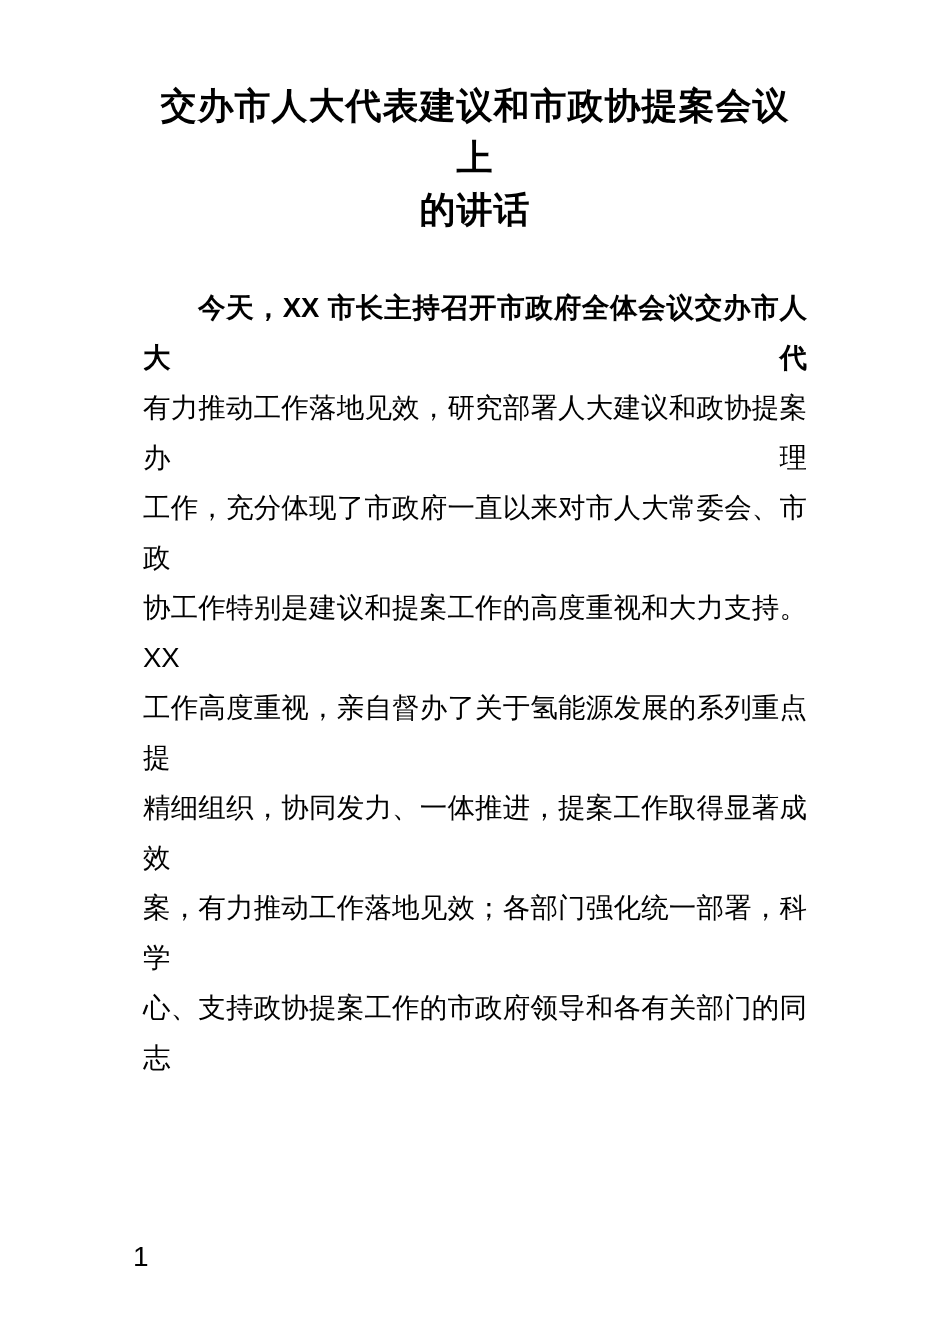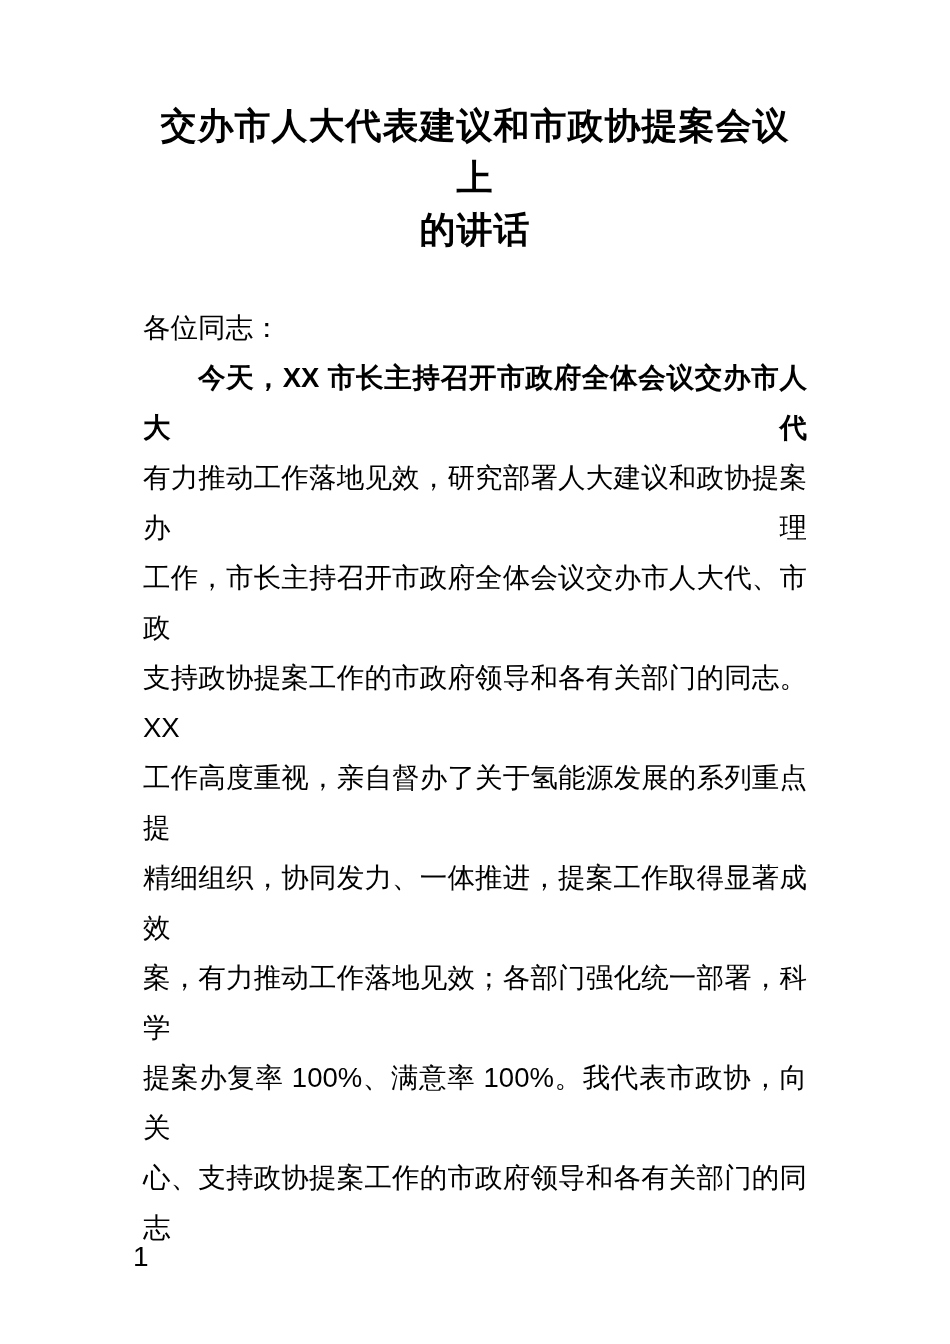--- a/index.html
+++ b/index.html
@@ -16,21 +16,21 @@
     font-family: "Liberation Sans", sans-serif;
     overflow: hidden;
   }
   .content {
     position: absolute;
     left: 143px;
     width: 664px;
     top: 0;
   }
   .doc-title {
-    margin-top: 100px;
+    margin-top: 80px;
     font-size: 36px;
     line-height: 52px;
     font-weight: 700;
     text-align: center;
     letter-spacing: 1px;
   }
   .body-text {
     margin-top: 47px;
     font-size: 27.5px;
     line-height: 50px;
@@ -59,26 +59,24 @@
 </head>
 <body>
 
 <div class="page">
   <div class="content">
     <div class="doc-title" id="doc-title">
         <div class="title-line">交办市人大代表建议和市政协提案会议上</div>
         <div class="title-line">的讲话</div>
       </div>
     <div class="body-text" id="doc-body">
-        <div class="line">各位同志：</div>
         <div class="line fill indent">今天，XX 市长主持召开市政府全体会议交办市人大代</div>
         <div class="line fill">有力推动工作落地见效，研究部署人大建议和政协提案办理</div>
-        <div class="line fill">工作，市长主持召开市政府全体会议交办市人大代、市政</div>
-        <div class="line fill">支持政协提案工作的市政府领导和各有关部门的同志。XX</div>
+        <div class="line fill">工作，充分体现了市政府一直以来对市人大常委会、市政</div>
+        <div class="line fill">协工作特别是建议和提案工作的高度重视和大力支持。XX</div>
         <div class="line fill">工作高度重视，亲自督办了关于氢能源发展的系列重点提</div>
         <div class="line fill">精细组织，协同发力、一体推进，提案工作取得显著成效</div>
         <div class="line fill">案，有力推动工作落地见效；各部门强化统一部署，科学</div>
-        <div class="line fill">提案办复率 100%、满意率 100%。我代表市政协，向关</div>
         <div class="line fill">心、支持政协提案工作的市政府领导和各有关部门的同志</div>
       </div>
   </div>
   <div class="footer-pagenum">1</div>
 </div>
 
 </body></html>

